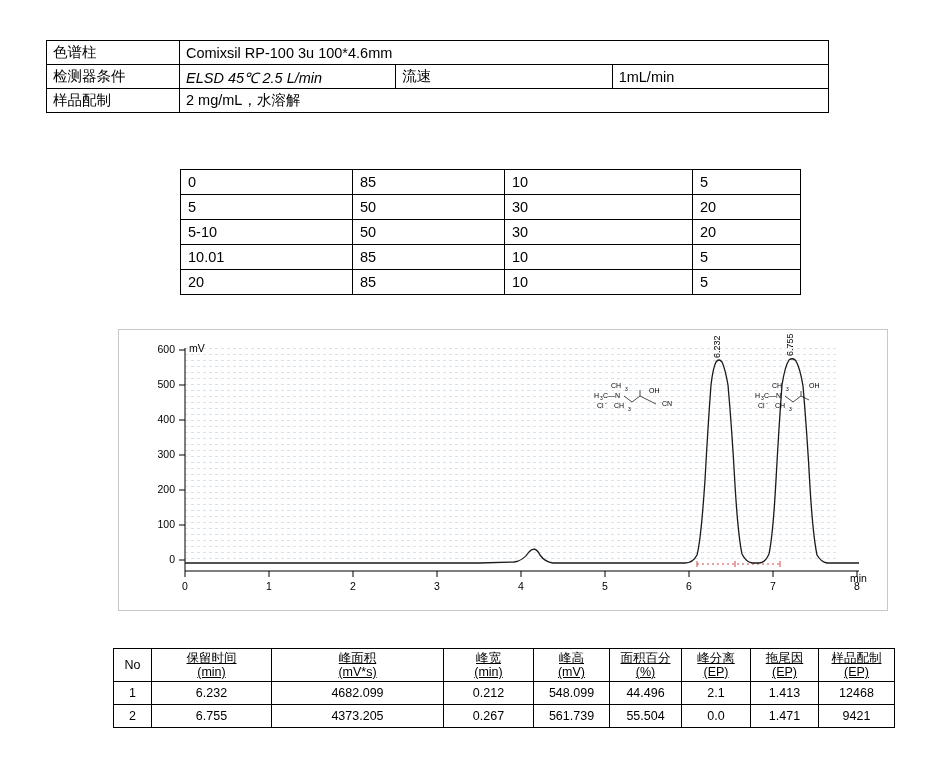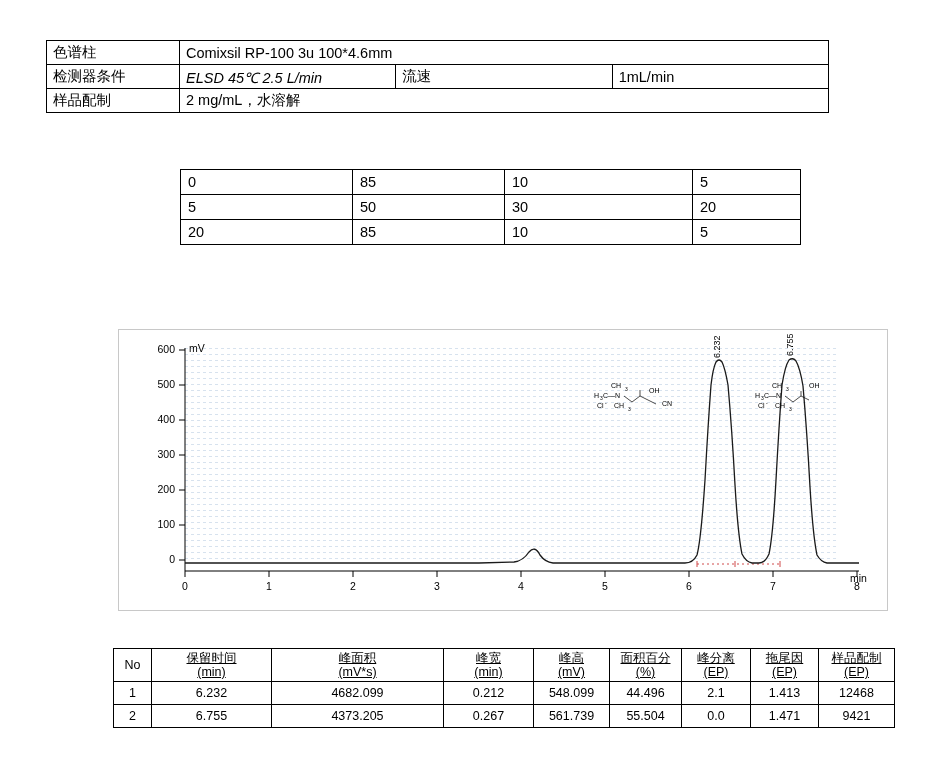--- a/index.html
+++ b/index.html
@@ -131,20 +131,32 @@
         <td>10</td>
         <td>5</td>
       </tr>
       <tr>
         <td>5</td>
         <td>50</td>
         <td>30</td>
         <td>20</td>
       </tr>
       <tr>
+        <td>5-10</td>
+        <td>50</td>
+        <td>30</td>
+        <td>20</td>
+      </tr>
+      <tr>
+        <td>10.01</td>
+        <td>85</td>
+        <td>10</td>
+        <td>5</td>
+      </tr>
+      <tr>
         <td>20</td>
         <td>85</td>
         <td>10</td>
         <td>5</td>
       </tr>
     </tbody>
 </table>
 
 <div class="chrom-box">
   <svg class="chrom-svg" width="766" height="278" viewBox="0 0 766 278">

